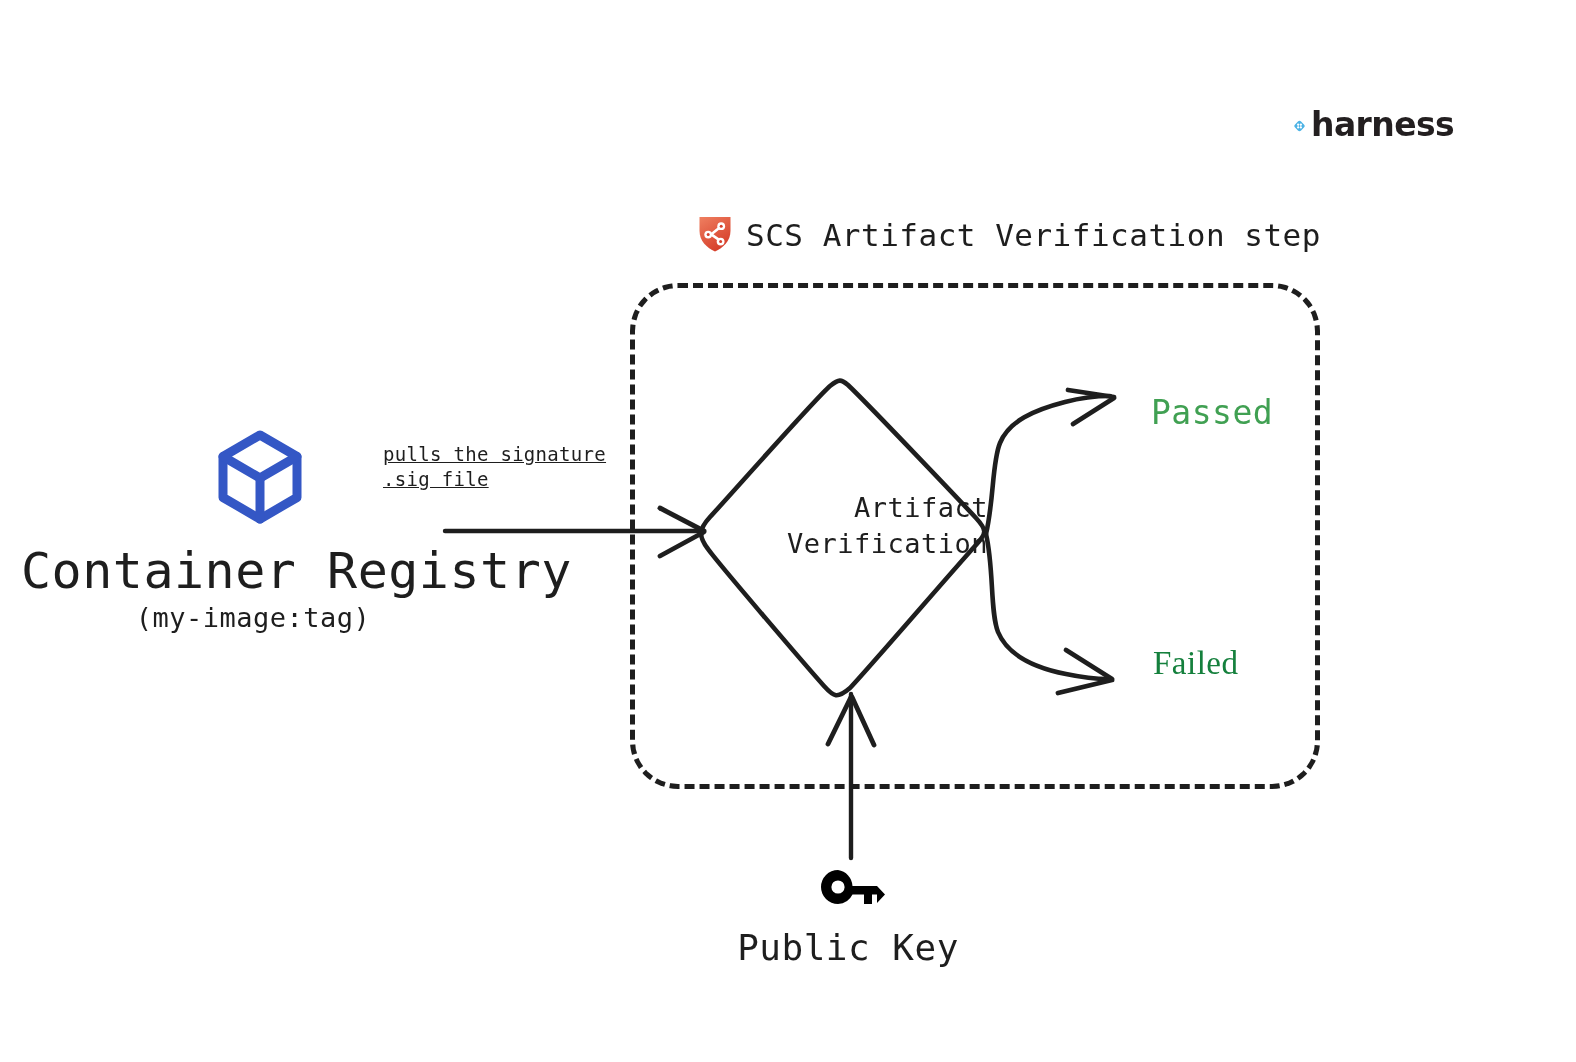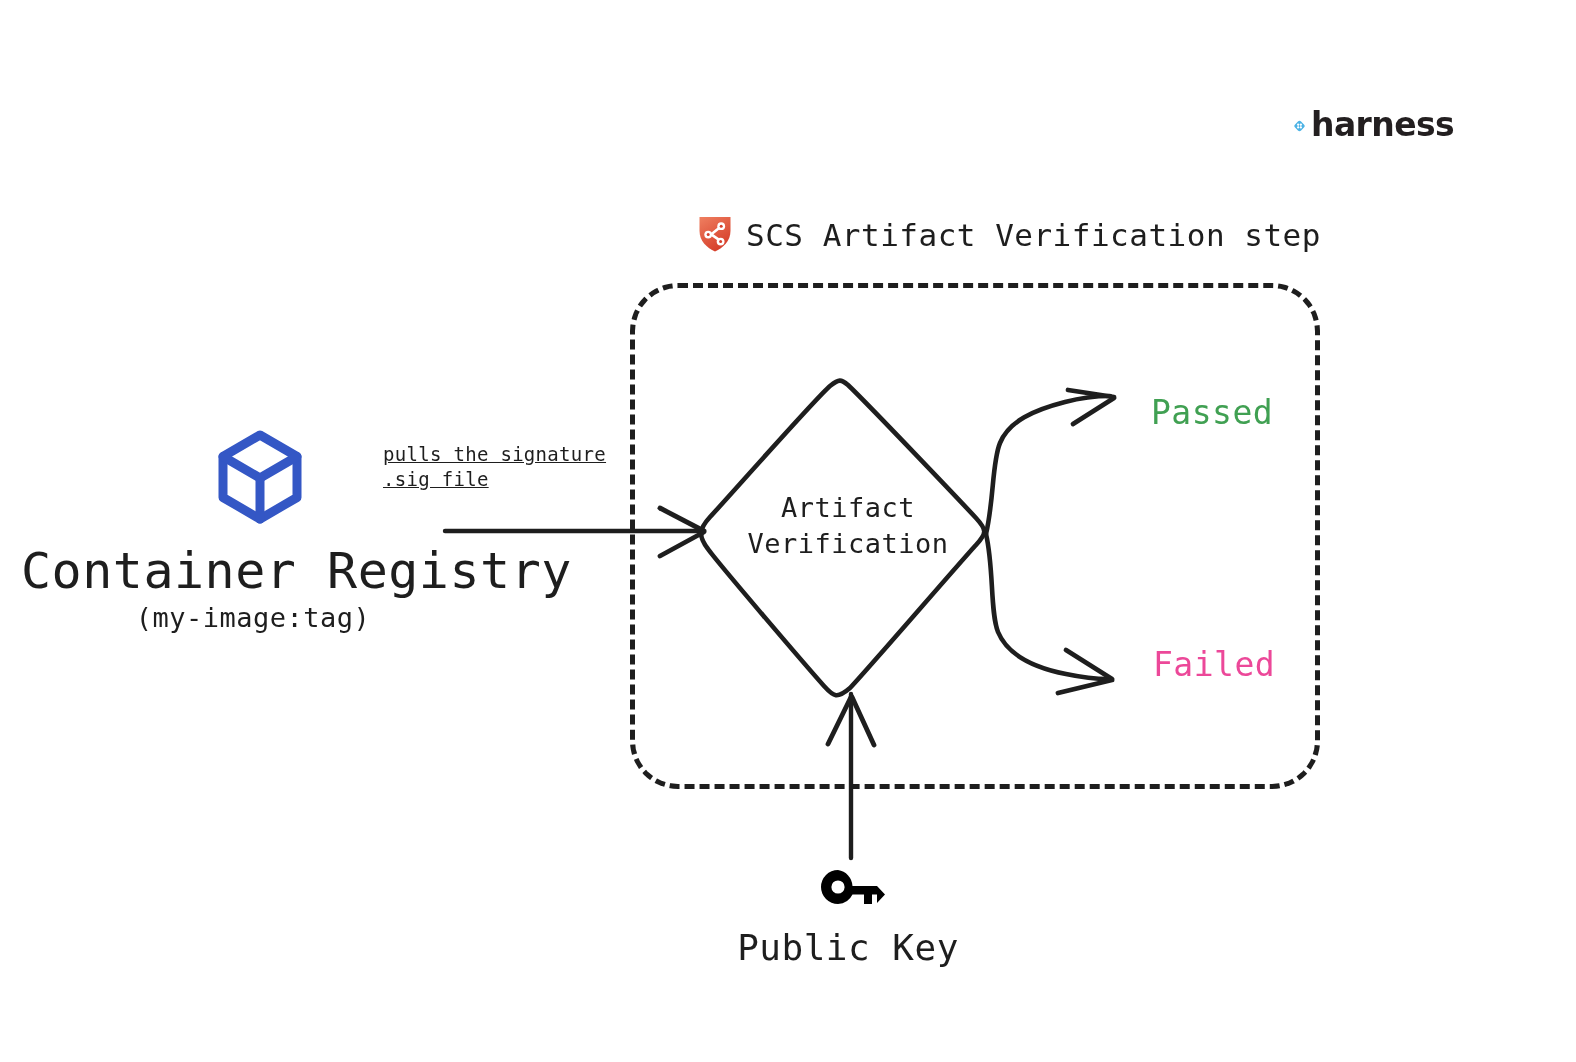--- a/index.html
+++ b/index.html
@@ -95,38 +95,39 @@
     text-align: left;
     font-size: 19px;
     line-height: 25px;
     letter-spacing: 0.3px;
     text-decoration: underline;
   }
   #diamond-label {
     left: 700px;
     top: 490px;
     width: 280px;
-    text-align: center;
+    text-align: right;
     font-size: 27px;
     line-height: 36px;
     letter-spacing: 0.5px;
   }
   #passed-label {
     left: 1143px;
     top: 393px;
     font-size: 33px;
     letter-spacing: 0.5px;
     color: #40a052;
   }
   #failed-label {
     left: 1145px;
     top: 645px;
     font-size: 33px;
     letter-spacing: 0.5px;
-    color: #ec4899;
+    color: #15803d;
+    font-family: Liberation Serif, serif;
   }
   #public-key-label {
     left: 640px;
     top: 927px;
     width: 400px;
     text-align: center;
     font-size: 36px;
     letter-spacing: 0.5px;
   }
 

